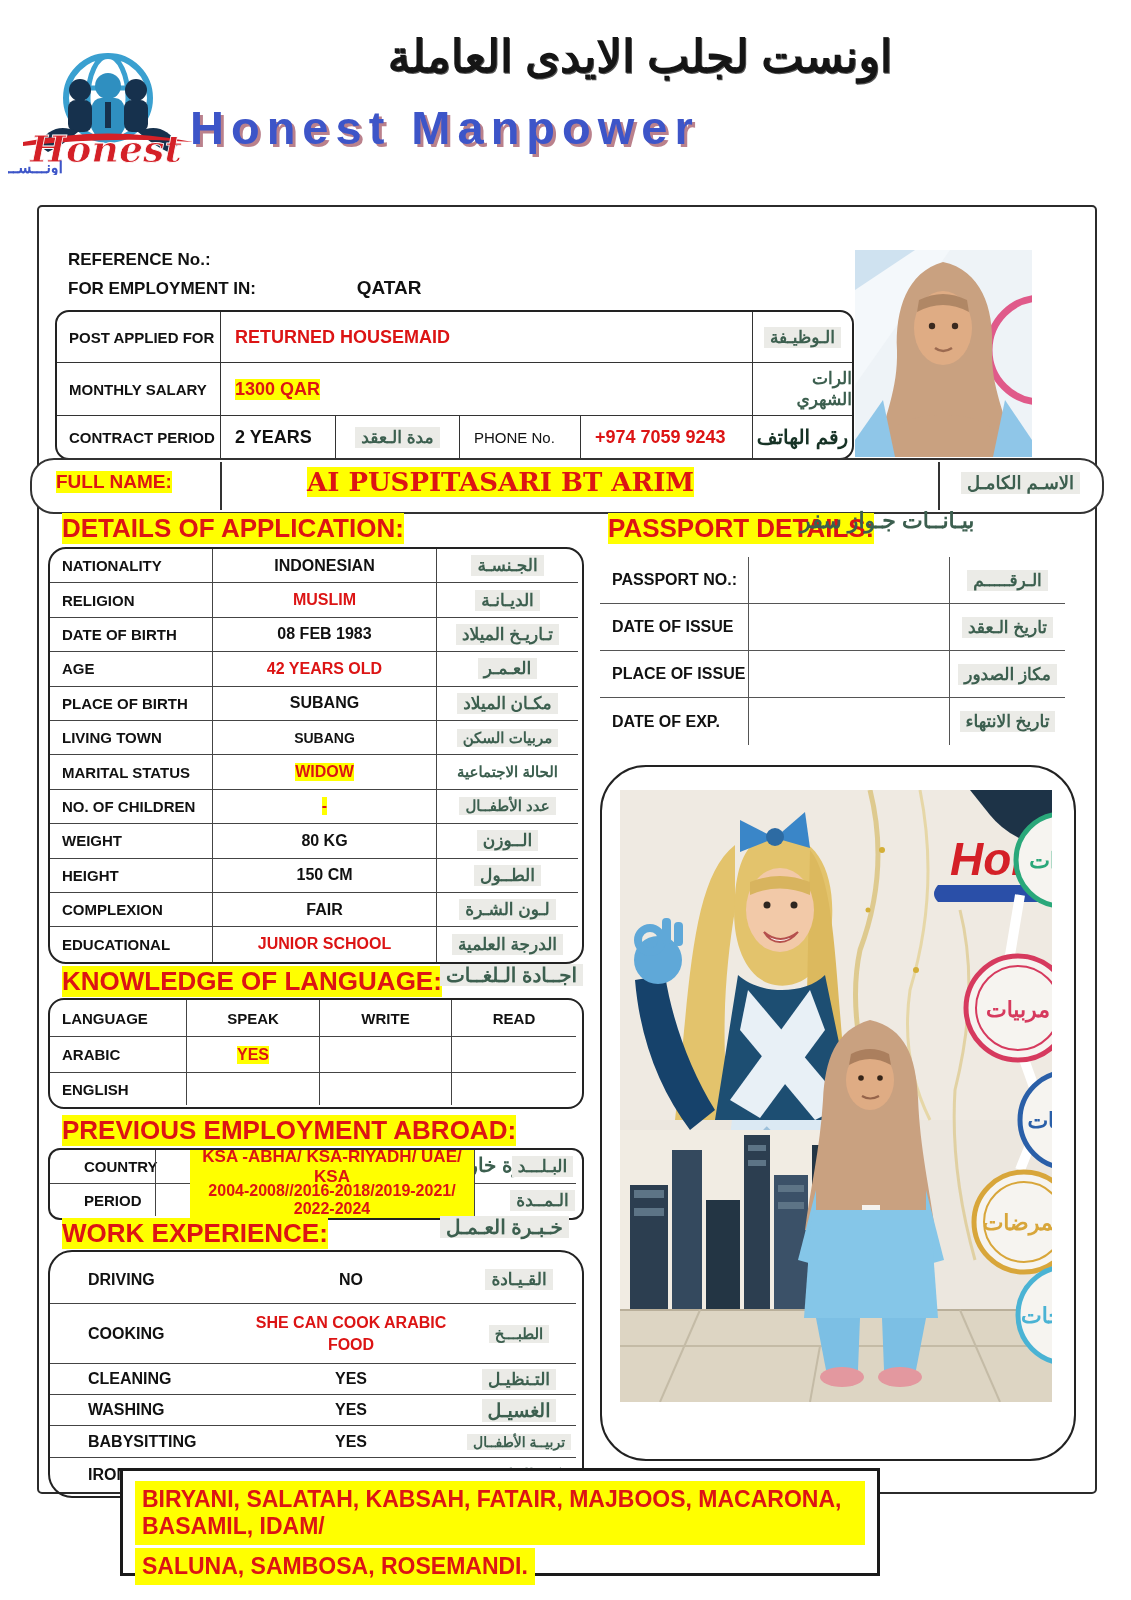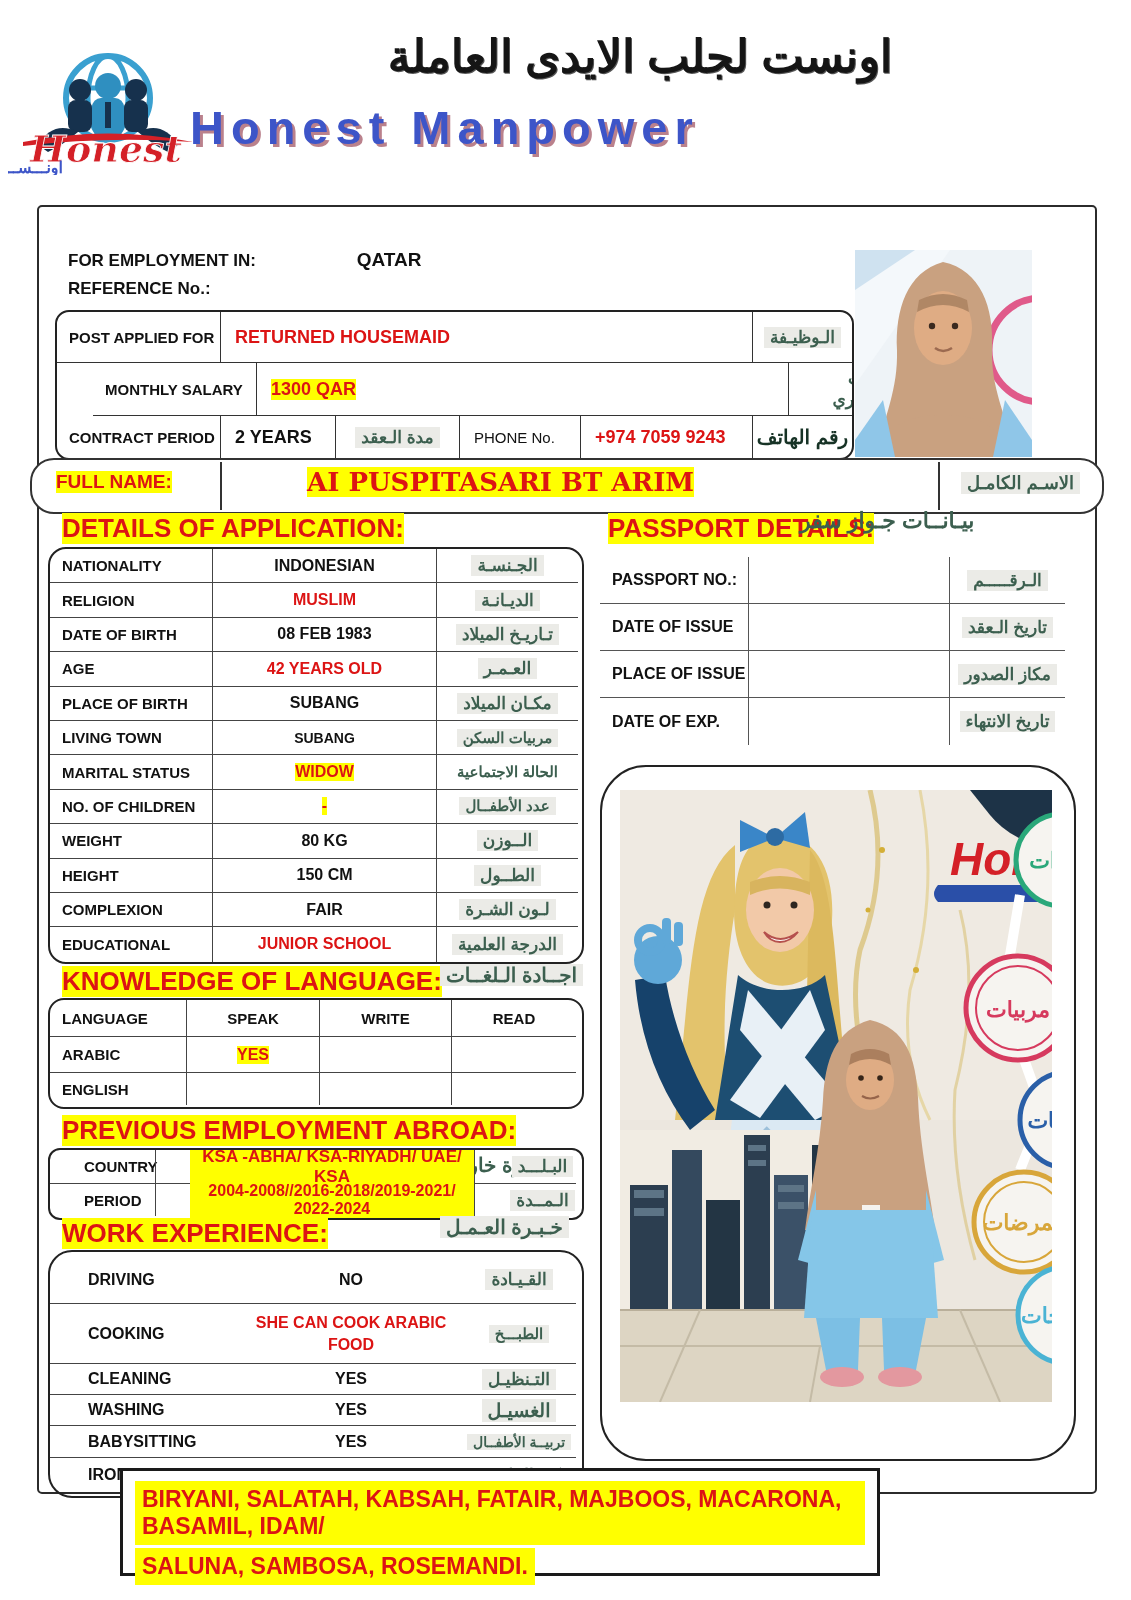--- a/index.html
+++ b/index.html
@@ -25,21 +25,21 @@
   .ar{display:flex;align-items:center;justify-content:center;font-weight:bold;font-size:17px;color:#3c5f4f;direction:rtl;}
   .ar .bg, .ar-bg{background:#ebebe7;padding:0 6px;}
   .red{color:#dc1414;}
   .hl{background:#ffff00;}
   .dark-ar{color:#173326;font-size:20px;}
 
   
   .top-table{left:55px;top:310px;width:795px;height:146px;border:2px solid #222;border-radius:14px;overflow:hidden;}
   .tt-row{display:grid;}
   .tt-r1{grid-template-columns:163px 532px 100px;height:50px;border-bottom:1.5px solid #333;}
-  .tt-r2{grid-template-columns:163px 532px 100px;height:52px;border-bottom:1.5px solid #333;margin-left:36px;}
+  .tt-r2{grid-template-columns:163px 532px 100px;height:52px;border-bottom:1.5px solid #333;}
   .tt-r3{grid-template-columns:163px 115px 124px 121px 172px 100px;height:42px;}
   .bl{border-left:1.5px solid #333;}
   .tt-row .val{justify-content:flex-start;padding-left:14px;font-size:18px;}
 
   .photo-small{left:855px;top:250px;width:177px;height:207px;overflow:hidden;}
 
   
   .fullname-bar{left:30px;top:458px;width:1070px;height:52px;border:2px solid #333;border-radius:24px;background:#fff;}
   .fn-div{position:absolute;top:2px;bottom:2px;width:1.5px;background:#333;}
   .fn-label{position:absolute;left:24px;top:11px;font-size:19px;font-weight:bold;}
@@ -118,25 +118,25 @@
     <text x="22" y="112" font-family="DejaVu Serif, serif" font-style="italic" font-weight="bold" font-size="38" fill="#d42027" stroke="#ffffff" stroke-width="0.8">Honest</text>
     <text x="55" y="123" font-size="16" font-weight="bold" fill="#3d55c8" direction="rtl">اونـــســـت</text>
   </svg>
 
   <div class="abs arabic-title">اونست لجلب الايدى العاملة</div>
   <div class="abs main-title">Honest Manpower</div>
 
   <div class="abs outer-box"></div>
 
   <div class="abs ref-block">
+    <div>REFERENCE No.:</div>
     <div>
       <span>FOR EMPLOYMENT IN:</span>
       <span class="qatar">QATAR</span>
     </div>
-    <div>REFERENCE No.:</div>
   </div>
 
   <div class="abs top-table">
     <div class="tt-row tt-r1">
       <div class="lbl">POST APPLIED FOR</div>
       <div class="val red bl">RETURNED HOUSEMAID</div>
       <div class="ar bl">
           <span class="bg">الـوظيـفة</span>
         </div>
     </div>

